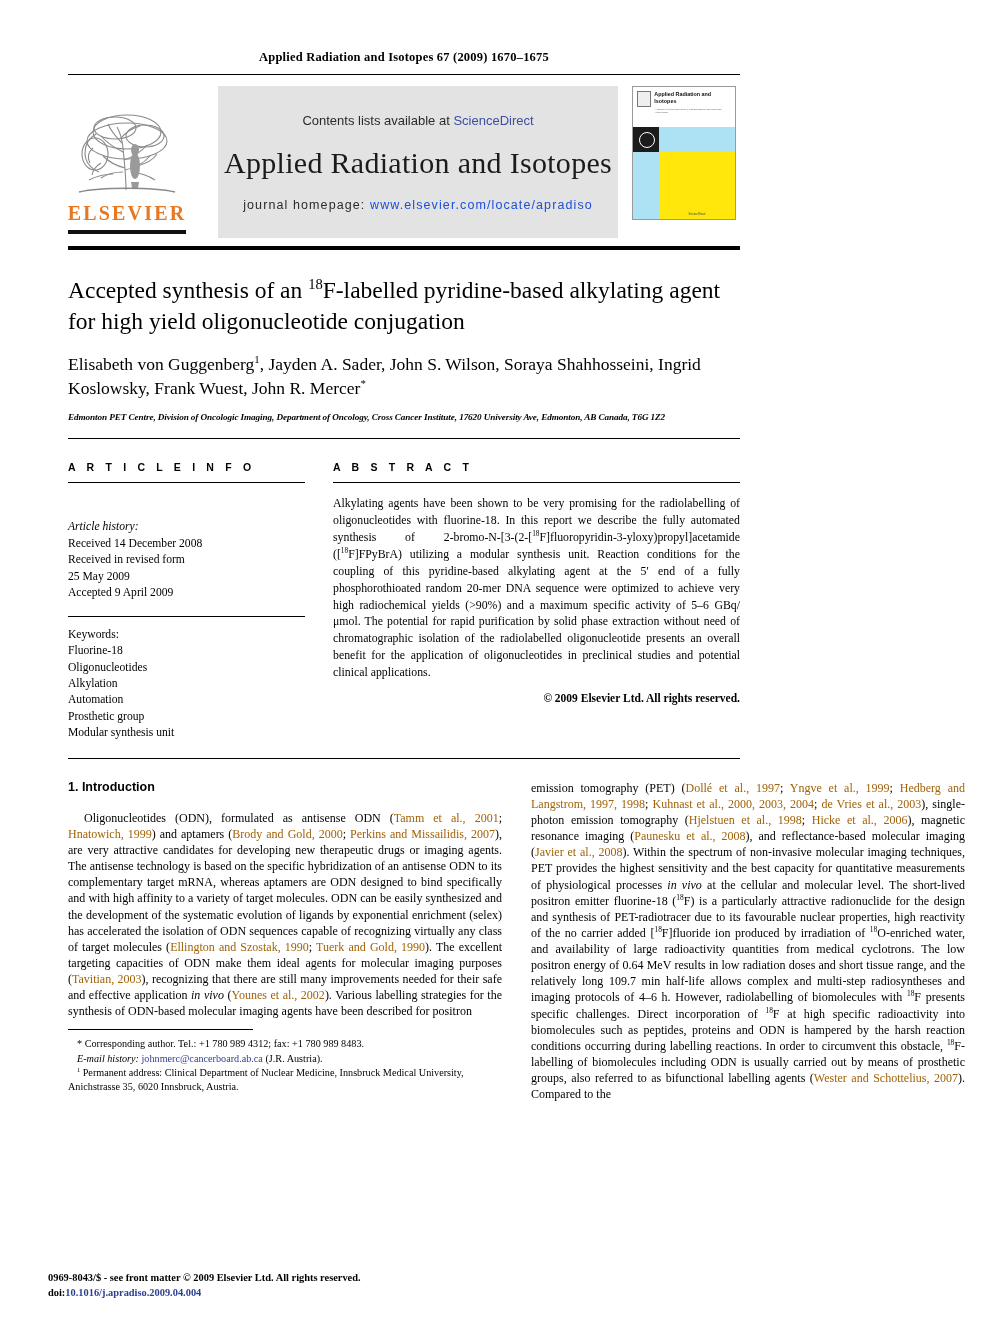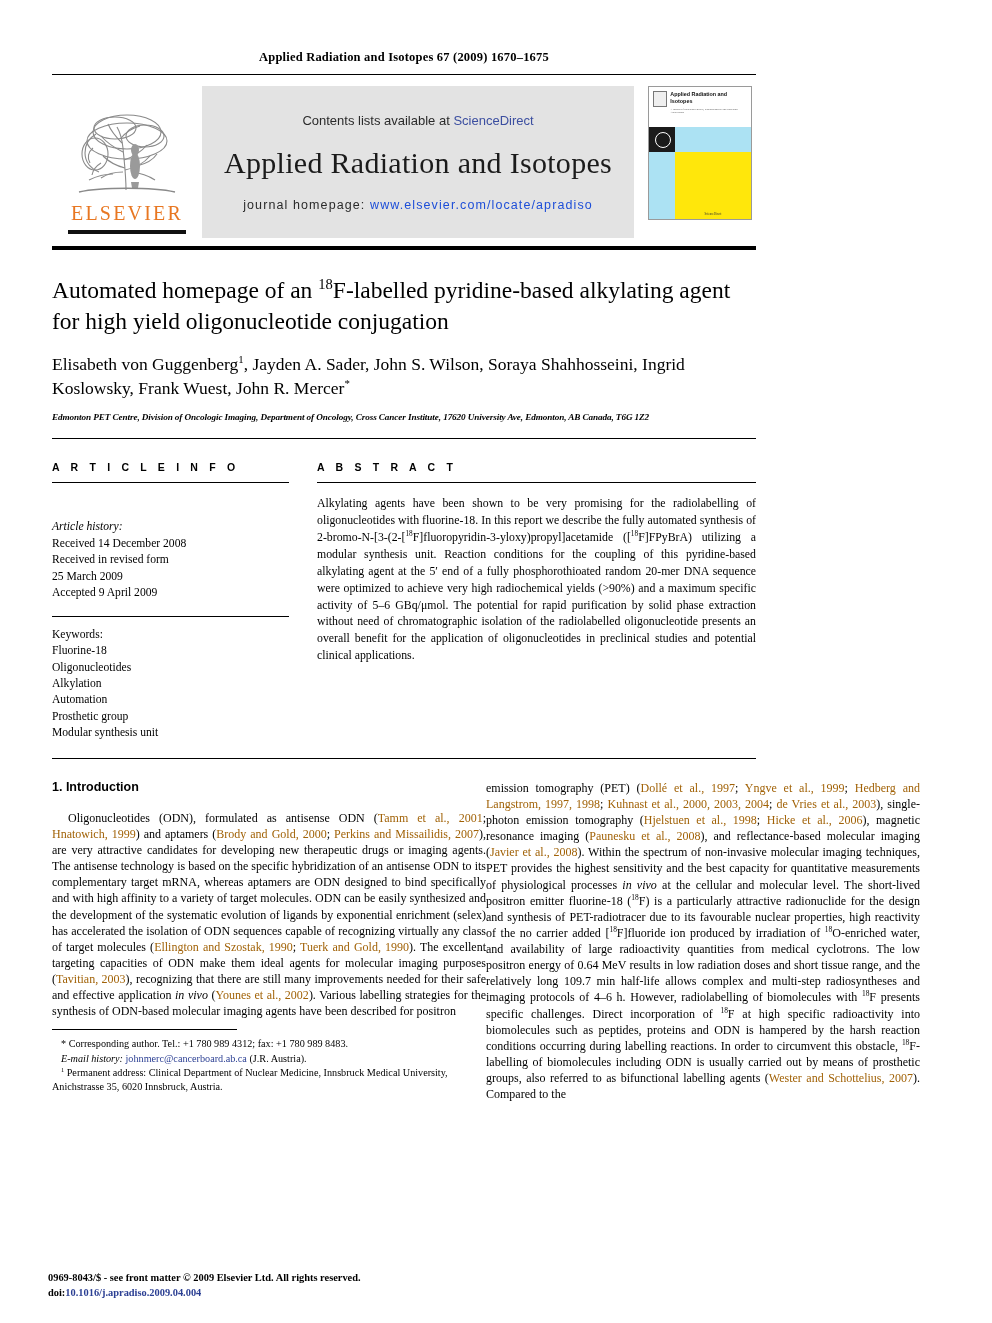--- a/index.html
+++ b/index.html
@@ -6,21 +6,21 @@
   html, body { margin:0; padding:0; }
   body {
     width: 992px;
     height: 1323px;
     background:#ffffff;
     font-family: "Liberation Serif", "DejaVu Serif", serif;
     color:#000;
     position:relative;
     overflow:hidden;
   }
-  .page { position:relative; width:808px; height:1323px; padding:0 52px; }
+  .page { position:relative; width:808px; height:1323px; padding:0 68px; }
 
   
   .runhead {
     text-align:center;
     font-family:"Liberation Serif", serif;
     font-weight:bold;
     font-size:12.5px;
     letter-spacing:.2px;
     padding-top:50px;
   }
@@ -34,23 +34,23 @@
     display:flex;
     align-items:stretch;
     margin-top:11px;
     height:152px;
   }
   .mast-left {
     width:150px;
     flex:0 0 150px;
     display:flex;
     flex-direction:column;
-    align-items:center;
     justify-content:flex-end;
     padding-bottom:4px;
+    font-weight:bold;
   }
   .mast-center {
     flex:1 1 auto;
     background:#e3e3e3;
     display:flex;
     flex-direction:column;
     align-items:center;
     justify-content:center;
     gap:2px;
   }
@@ -173,20 +173,21 @@
     margin-top:12px;
   }
   .copyright { text-align:right; font-size:11.5px; margin-top:11px; font-weight:bold;}
 
   .rule-abs { border-bottom:1px solid #000; margin-top:16px; }
 
   
   .cols {
     display:flex;
     margin-top:21px;
+    gap:29px;
   }
   .col { width:434px; flex:0 0 434px; }
   h2.num {
     font-family:"Liberation Sans", sans-serif;
     font-weight:bold;
     font-size:12.5px;
     margin:0 0 16px 0;
   }
   p.body {
     font-size:12px;
@@ -283,41 +284,41 @@
             <div class="cover-foot">ScienceDirect</div>
           </div>
         </div>
       </div>
     </div>
   </div>
 
   <div class="rule-thick"></div>
 
   <div class="title">
-    <span>Automated homepage of an </span><sup>18</sup><span>F-labelled pyridine-based alkylating agent for high yield oligonucleotide conjugation</span>
+    <span>Accepted synthesis of an </span><sup>18</sup><span>F-labelled pyridine-based alkylating agent for high yield oligonucleotide conjugation</span>
   </div>
 
   <div class="authors">
     Elisabeth von Guggenberg<sup>1</sup>, Jayden A. Sader, John S. Wilson, Soraya Shahhosseini, Ingrid Koslowsky, Frank Wuest, John R. Mercer<sup>*</sup>
   </div>
 
   <div class="affil">Edmonton PET Centre, Division of Oncologic Imaging, Department of Oncology, Cross Cancer Institute, 17620 University Ave, Edmonton, AB Canada, T6G 1Z2</div>
 
   <div class="rule-thin"></div>
 
   <div class="infoabs">
 
     <div class="info-col">
       <div class="sec-head">A R T I C L E   I N F O</div>
       <div class="sec-rule"></div>
       <div class="info-body">
         <div class="lbl">Article history:</div>
         <div>Received 14 December 2008</div>
         <div>Received in revised form</div>
-        <div>25 March 2009</div>
+        <div>25 May 2009</div>
         <div>Accepted 9 April 2009</div>
       </div>
       <div class="kw-rule"></div>
       <div class="kw-body">
         <div class="lbl">Keywords:</div>
         <div>Fluorine-18</div>
         <div>Oligonucleotides</div>
         <div>Alkylation</div>
         <div>Automation</div>
         <div>Prosthetic group</div>
@@ -332,20 +333,21 @@
         Alkylating agents have been shown to be very promising for the radiolabelling of oligonucleotides with
         fluorine-18. In this report we describe the fully automated synthesis of 2-bromo-N-[3-(2-[<sup>18</sup>F]fluoropyridin-3-yloxy)propyl]acetamide
         ([<sup>18</sup>F]FPyBrA) utilizing a modular synthesis unit. Reaction conditions
         for the coupling of this pyridine-based alkylating agent at the 5′ end of a fully phosphorothioated
         random 20-mer DNA sequence were optimized to achieve very high radiochemical yields (&gt;90%) and a
         maximum specific activity of 5–6 GBq/μmol. The potential for rapid purification by solid phase
         extraction without need of chromatographic isolation of the radiolabelled oligonucleotide presents an
         overall benefit for the application of oligonucleotides in preclinical studies and potential clinical
         applications.
       </div>
+      <div class="copyright">© 2009 Elsevier Ltd. All rights reserved.</div>
     </div>
   </div>
 
   <div class="rule-abs"></div>
 
   <div class="cols">
 
     <div class="col">
       <h2 class="num">1. Introduction</h2>
       <p class="body">

